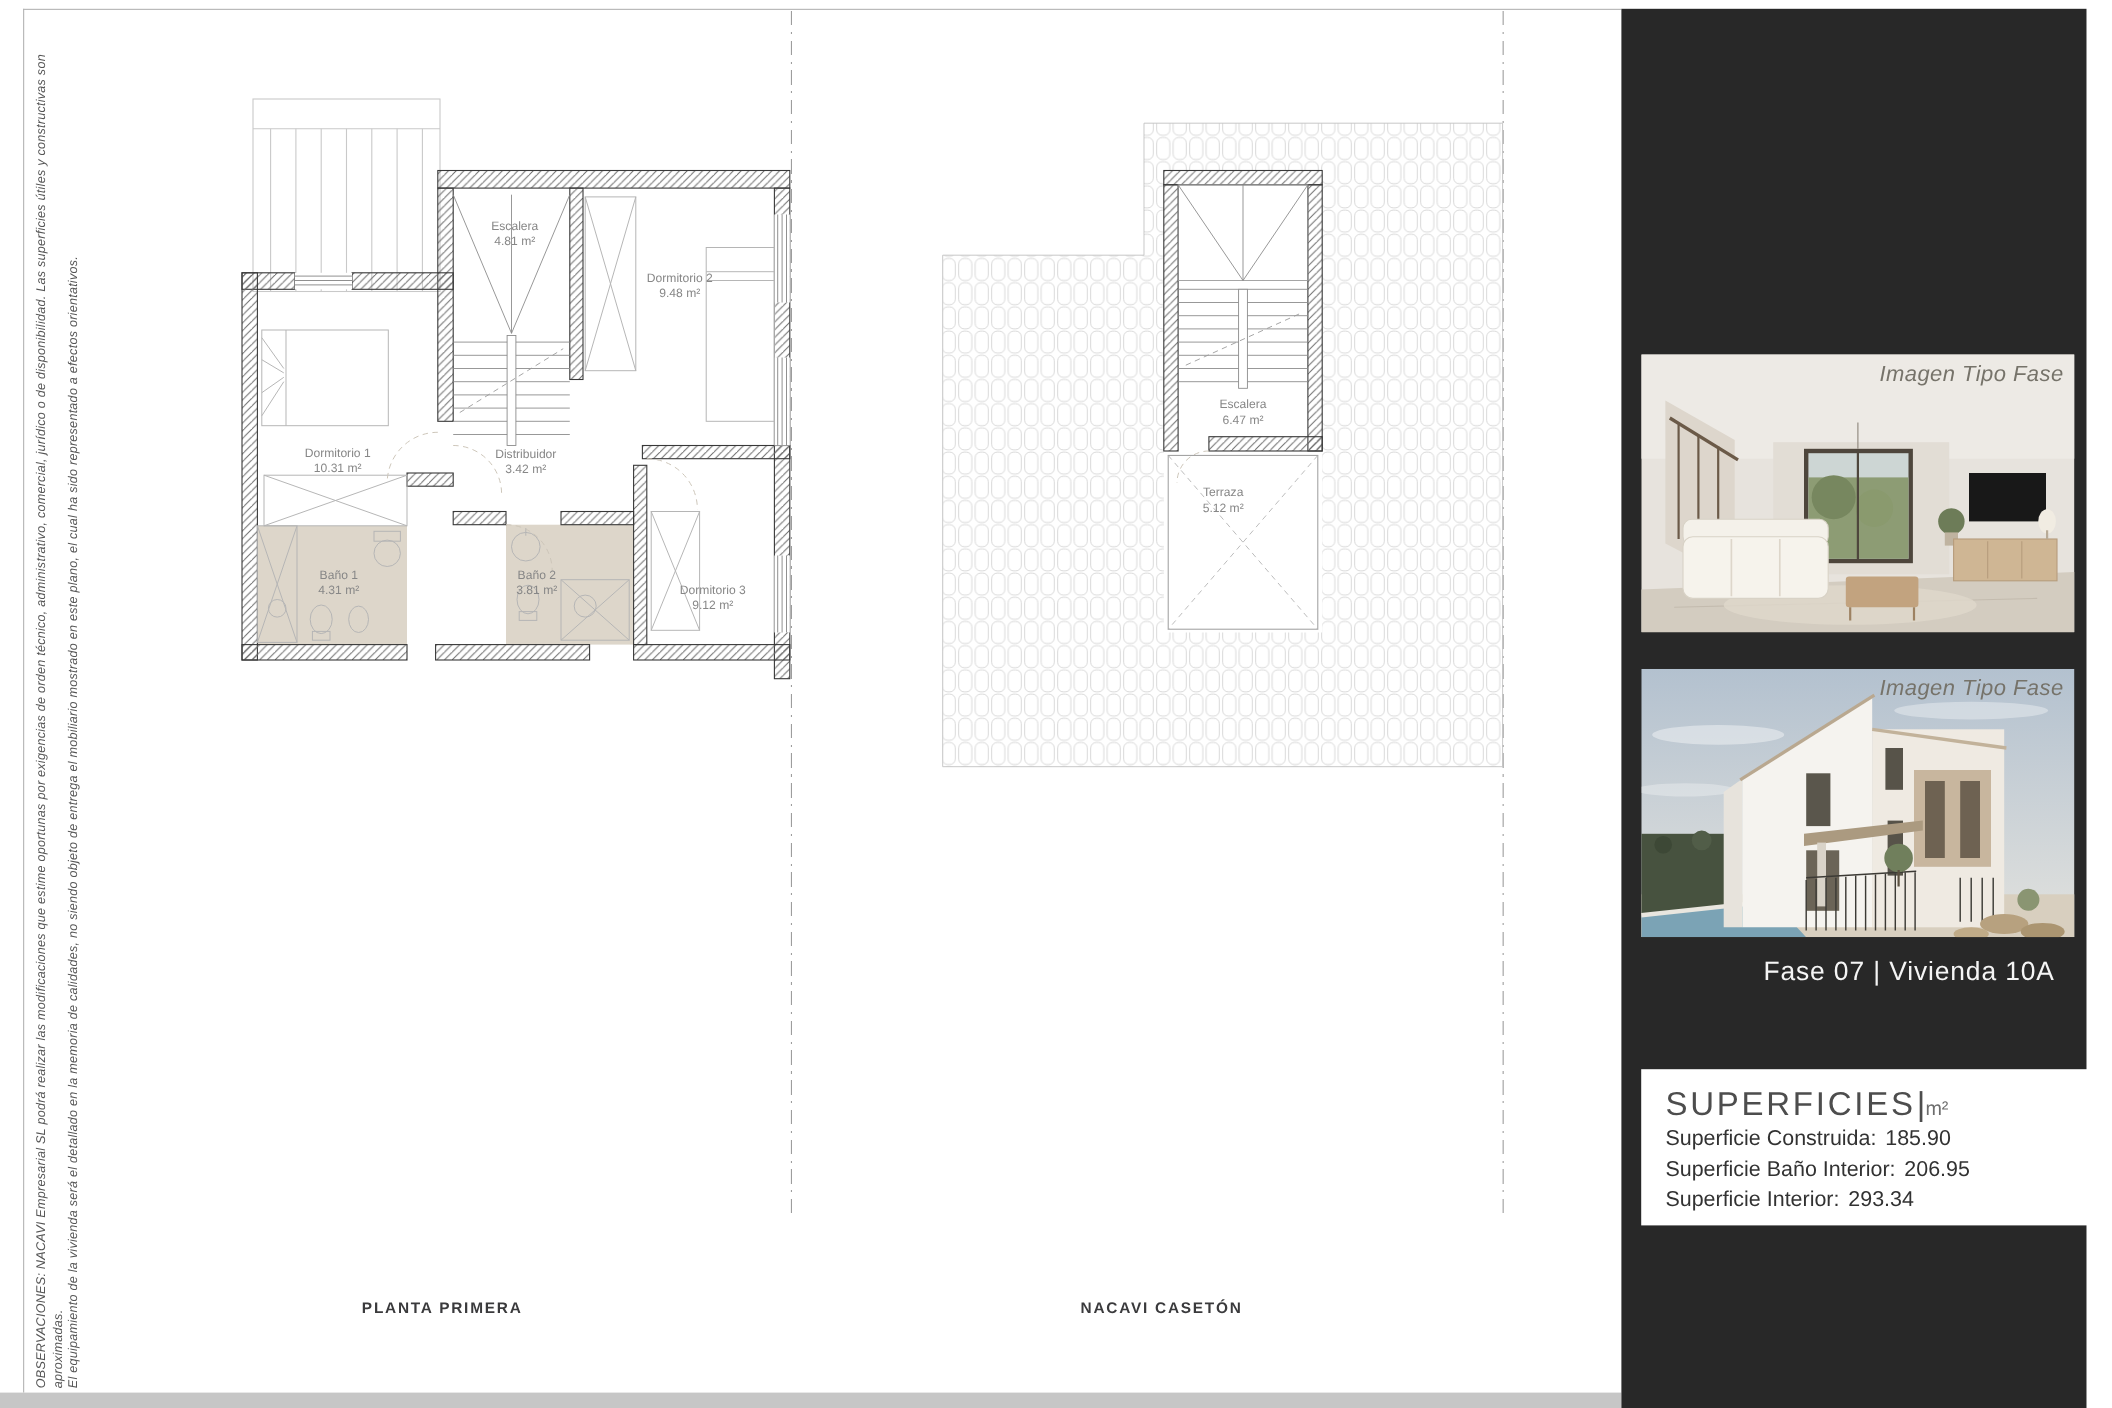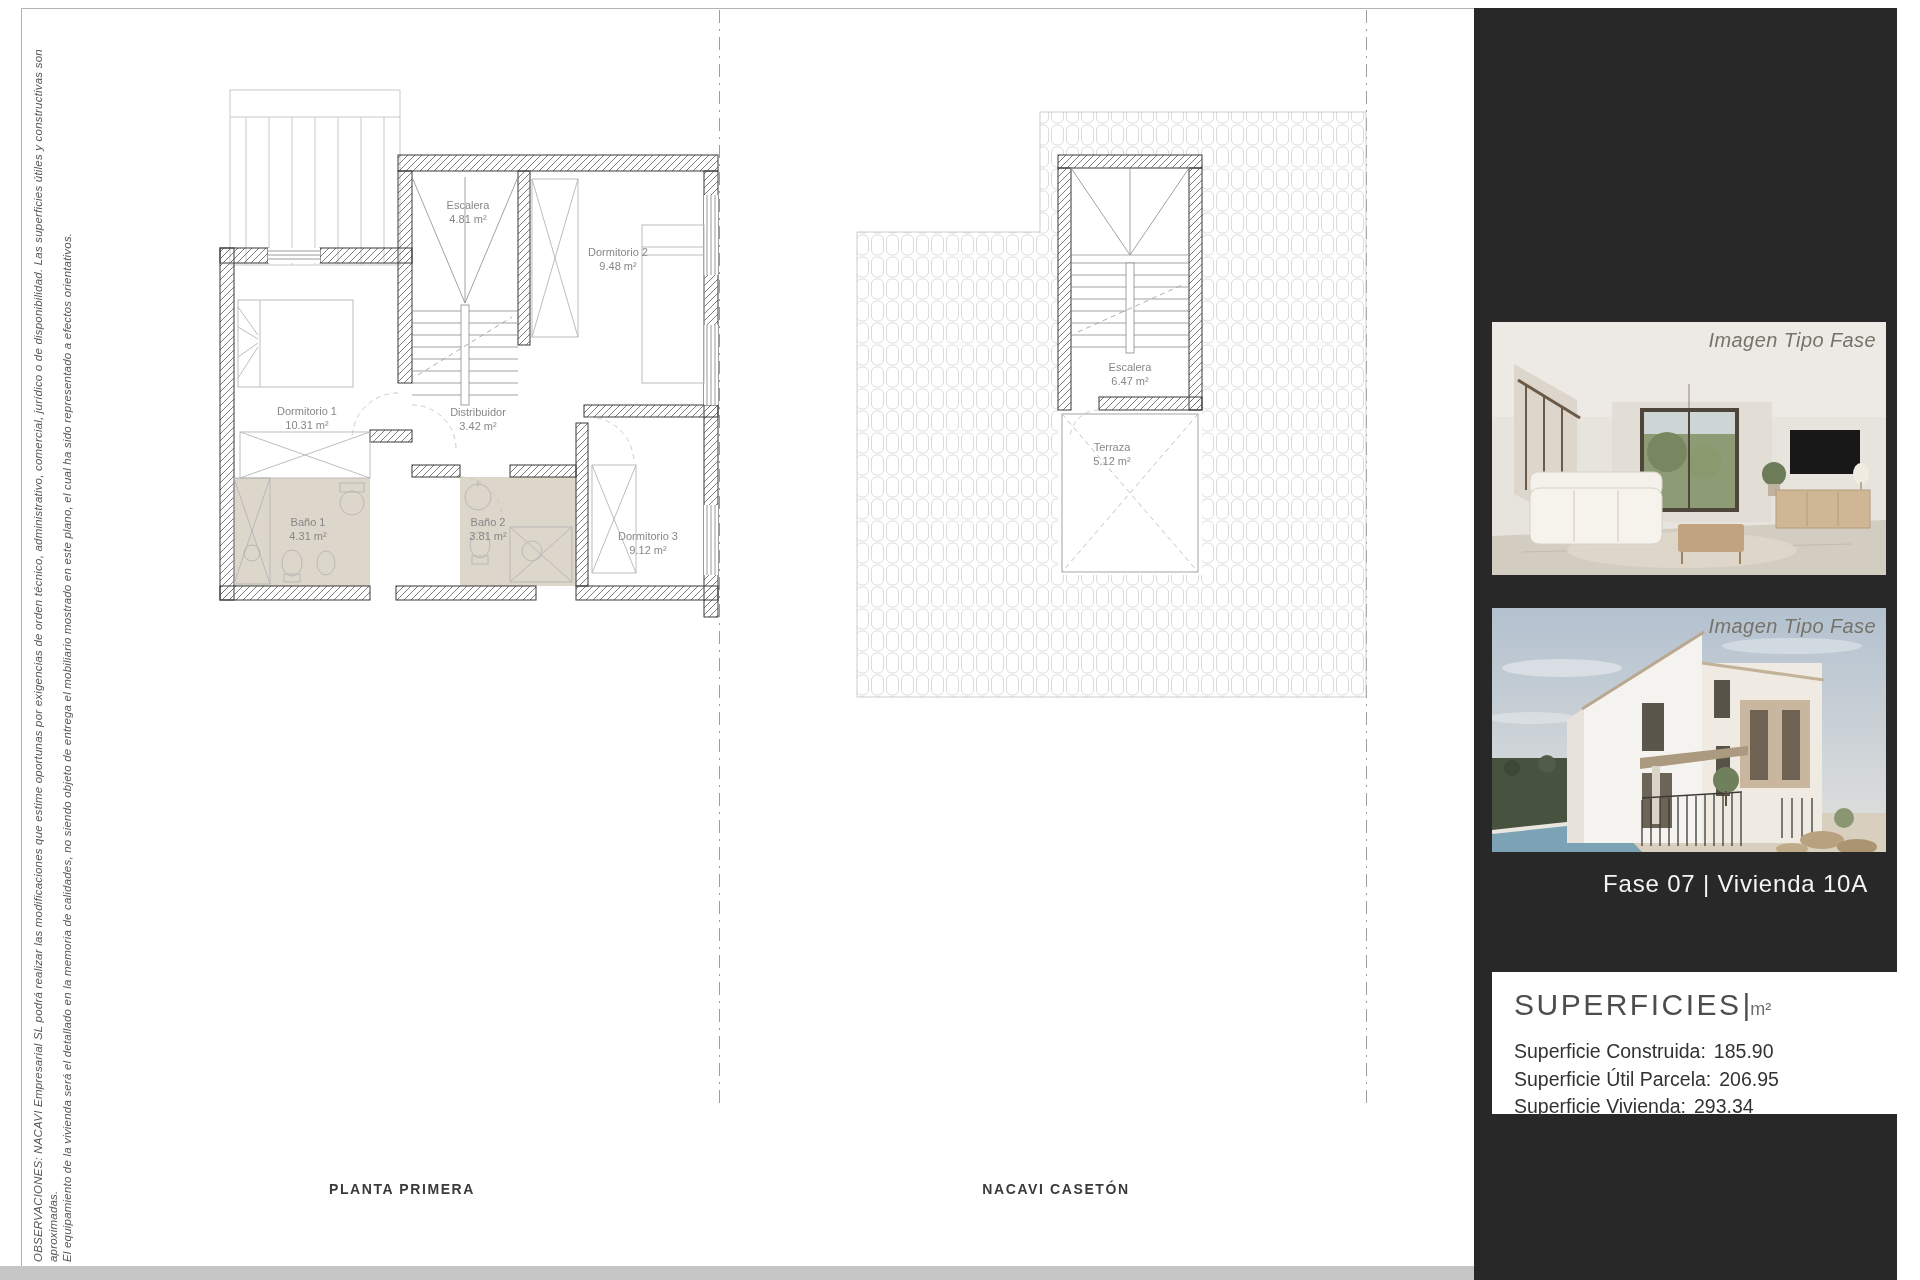--- a/index.html
+++ b/index.html
@@ -33,21 +33,21 @@
   .photo{position:absolute;left:18px;width:394px;overflow:hidden;}
   .photo1{top:314px;height:253px;}
   .photo2{top:600px;height:244px;}
   .photo svg{display:block;width:100%;height:100%;}
   .photo-caption{position:absolute;top:7px;right:10px;font-style:italic;font-size:20px;color:#76736a;letter-spacing:0.4px;}
   .unit-title{position:absolute;right:29px;top:862px;font-size:24px;font-weight:500;color:#f5f5f5;letter-spacing:0.8px;text-align:right;}
   .surfaces{position:absolute;left:18px;top:964px;width:446px;height:142px;background:#ffffff;box-sizing:border-box;padding:16px 22px;}
   .surf-title{font-size:30px;color:#4d4d4d;letter-spacing:2.5px;font-weight:400;}
   .surf-title .divider{font-weight:200;letter-spacing:0;margin-left:1px;}
   .surf-title .unit{font-size:18px;color:#6d6d6d;letter-spacing:0;}
-  .surf-rows{margin-top:16px;}
+  .surf-rows{margin-top:0;}
   .surf-row{font-size:19.5px;color:#323232;line-height:27.5px;}
   .surf-row .val{margin-left:8px;}
 </style>
 </head>
 <body>
 
 <div class="sheet">
 
   <div class="border-left"></div>
   <div class="border-top"></div>
@@ -370,23 +370,23 @@
 
     <div class="surfaces">
       <div class="surf-title">
         <span>SUPERFICIES</span><span class="divider">|</span><span class="unit">m²</span>
       </div>
       <div class="surf-rows">
         <div class="surf-row">
           <span>Superficie Construida:</span><span class="val">185.90</span>
         </div>
         <div class="surf-row">
-          <span>Superficie Útil Parcela:</span><span class="val">206.95</span>
+          <span>Superficie Baño Interior:</span><span class="val">206.95</span>
         </div>
         <div class="surf-row">
-          <span>Superficie Vivienda:</span><span class="val">293.34</span>
+          <span>Superficie Interior:</span><span class="val">293.34</span>
         </div>
       </div>
     </div>
   </div>
 
   <div class="right-strip"></div>
 </div>
 
 </body></html>

